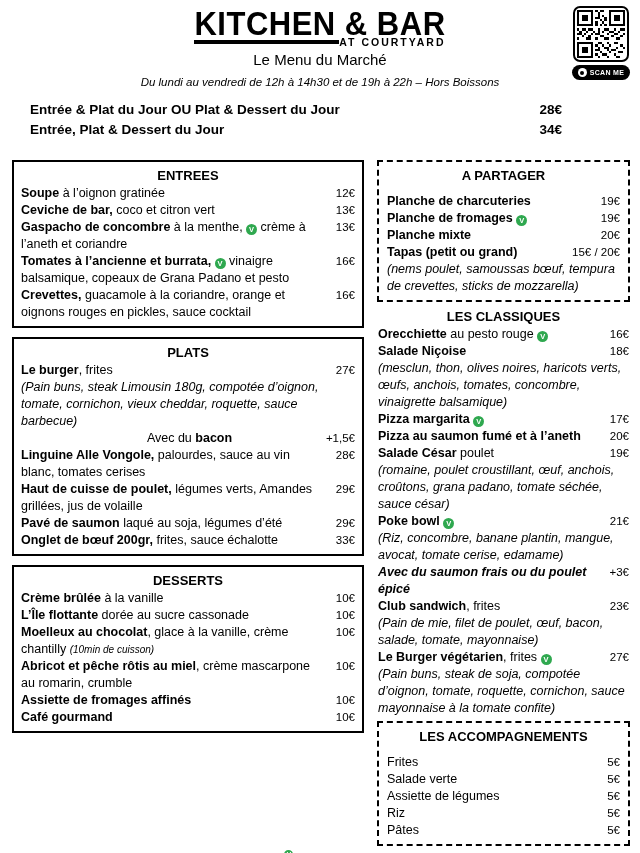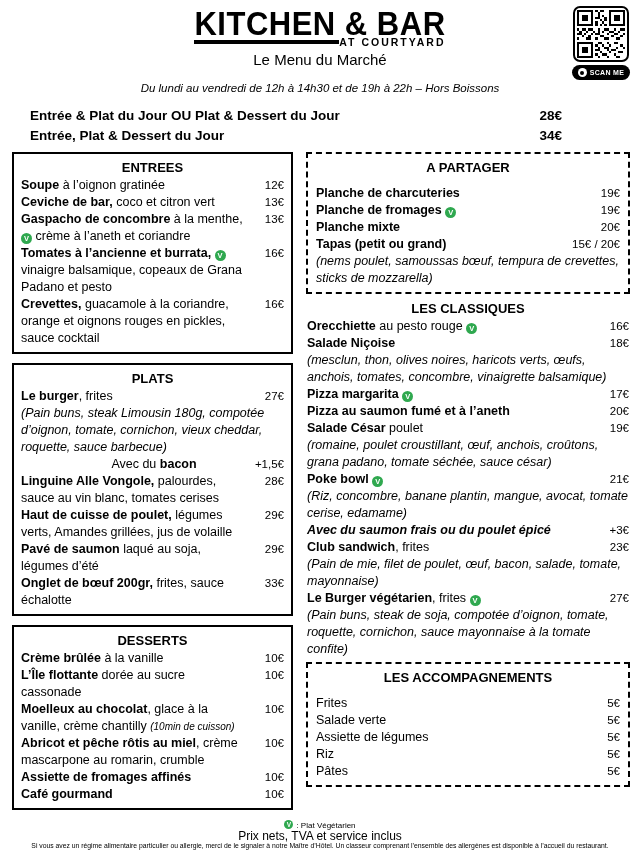--- a/index.html
+++ b/index.html
@@ -10,40 +10,40 @@
     position: relative; overflow: hidden;
   }
   
   .header { text-align: center; padding-top: 8px; }
   .logo-block { display: inline-block; text-align: left; }
   .logo-title { font-size: 31px; font-weight: bold; line-height: 31px; letter-spacing: 0.5px; transform: scaleY(1.05); }
   .logo-sub-row { display: flex; align-items: center; margin-top: -3px; }
   .rule { height: 3.5px; background: #000; flex: 1; }
   .logo-sub { font-size: 10.5px; font-weight: bold; letter-spacing: 2px; }
   .menu-title { font-size: 15px; font-weight: normal; margin-top: 3px; }
-  .schedule { font-size: 11.5px; font-style: italic; margin-top: 14px; }
+  .schedule { font-size: 11.5px; font-style: italic; margin-top: 8px; }
 
   .qr-wrap { position: absolute; top: 6px; right: 8px; width: 62px; text-align: center; }
   .qr-frame { width: 56px; height: 56px; border: 2.5px solid #000; border-radius: 7px; padding: 2px; margin: 0 auto; background: #fff; }
   .qr-frame svg { width: 100%; height: 100%; }
   .scan-pill { margin: 3px auto 0; width: 58px; background: #000; color: #fff; border-radius: 9px;
     display: flex; align-items: center; justify-content: center; gap: 3px; padding: 3px 0;
     font-size: 7px; font-weight: bold; letter-spacing: 0.3px; }
   .scan-dot { width: 9px; height: 9px; background: #fff; border-radius: 50%; display: inline-flex; align-items: center; justify-content: center; }
   .scan-lens { width: 4px; height: 4px; background: #000; border-radius: 50%; }
 
   
-  .formulas { margin: 12px 0 6px 30px; width: 532px; }
+  .formulas { margin: 12px 0 20px 30px; width: 532px; }
   .formula-row { display: flex; font-weight: bold; font-size: 13.5px; line-height: 20px; }
   .formula-label { flex: 1; }
   .formula-price { flex: none; width: 50px; text-align: right; }
 
   
   .columns { display: flex; gap: 13px; padding: 0 10px 0 12px; margin-top: 3px; align-items: flex-start; }
-  .col-left { width: 281px; flex: none; }
+  .col-left { width: 352px; flex: none; }
   .col-right { flex: 1; }
 
   .box { border: 2px solid #000; padding: 4px 7px 5px; margin-bottom: 9px; }
   .box-dash { border: 2px dashed #000; padding: 4px 8px 5px; margin-bottom: 3px; }
   .section-plain { padding: 2px 1px 4px; }
   .section-title { text-align: center; font-weight: bold; font-size: 13px; line-height: 19px; }
   .spacer { height: 8px; }
 
   .item { display: flex; align-items: flex-start; }
   .item-text { flex: 1; font-size: 12.5px; line-height: 17px; padding-right: 3px; }

